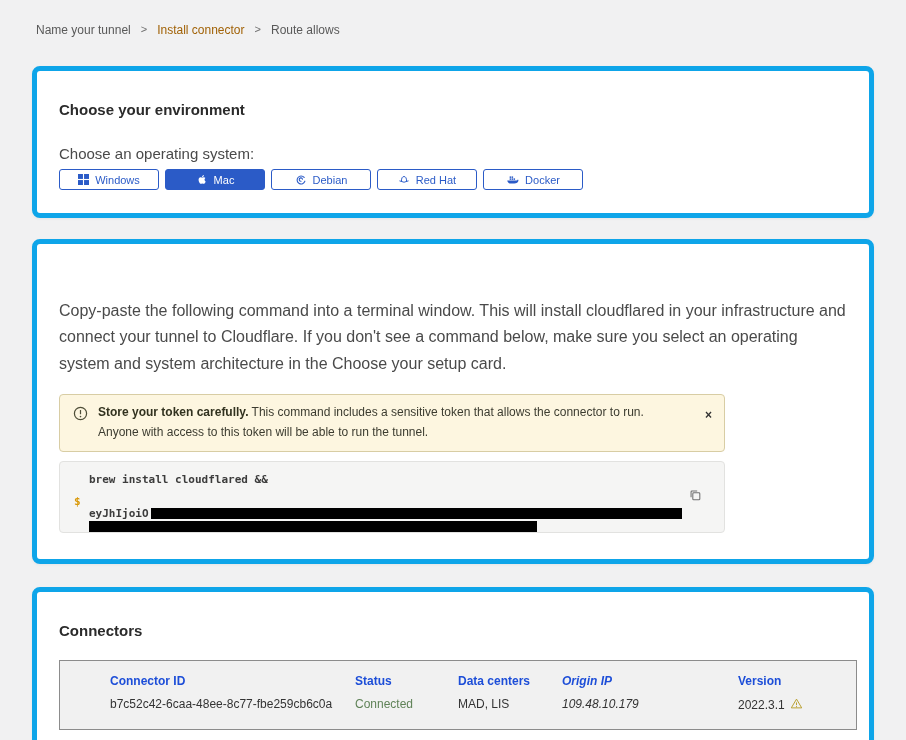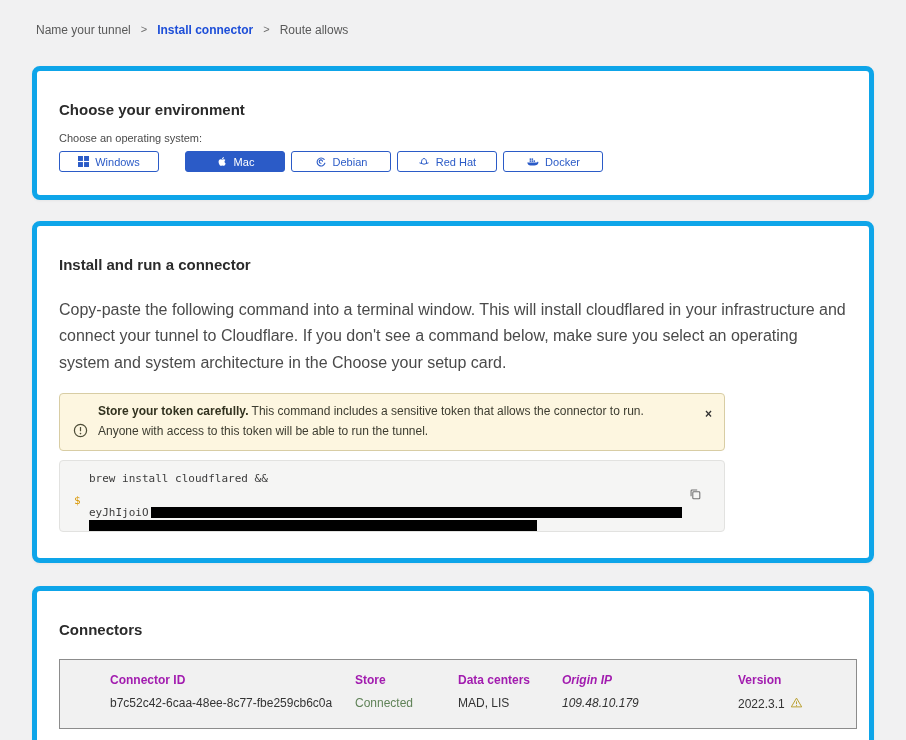--- a/index.html
+++ b/index.html
@@ -8,94 +8,94 @@
     font-family: "Liberation Sans", sans-serif;
     background: #f1f1f2;
     color: #333;
     overflow: hidden;
   }
   .page { width: 906px; height: 740px; position: relative; }
 
   
   .breadcrumb { padding: 23px 0 0 36px; font-size: 12px; color: #595959; display: flex; gap: 10px; align-items: flex-start; }
   .crumb { color: #595959; cursor: pointer; }
-  .crumb.active { color: #1d4ed8; font-weight: bold; }
+  .crumb.active { color: #a16207; font-weight: normal; }
   .crumb-sep { color: #6e6e6e; font-size: 11px; }
 
   
   .card {
     background: #ffffff;
     border: 5px solid #0ea5e9;
     border-radius: 8px;
     box-shadow: 0 1px 3px rgba(0,0,0,0.05);
     margin: 0 32px;
   }
   .card-1 { margin-top: 29px; padding: 30px 22px 23px 22px; }
   .card-2 { margin-top: 21px; padding: 30px 22px 26px 22px; }
   .card-3 { margin-top: 23px; padding: 30px 22px 28px 22px; }
   .card-title { font-size: 15px; font-weight: bold; color: #2b2b2b; }
 
   
-  .os-label { margin-top: 14px; margin-bottom: 7px; font-size: 11px; color: #4a4a4a; }
+  .os-label { margin-top: 27px; margin-bottom: 7px; font-size: 15px; color: #4a4a4a; }
   .os-row { display: flex; gap: 6px; }
   .os-btn {
     width: 100px; height: 21px;
     display: flex; align-items: center; justify-content: center; gap: 6px;
     border: 1px solid #2b5bc7; border-radius: 3px;
     background: #ffffff; color: #2b5bc7;
     font-size: 11px; font-family: "Liberation Sans", sans-serif;
     cursor: pointer;
   }
-  .os-btn.selected { background: #2b5bc7; color: #ffffff; margin-left: 20px; }
+  .os-btn.selected { background: #2b5bc7; color: #ffffff; }
   .os-btn svg { display: block; }
 
   
   .desc { margin-top: 24px; font-size: 16px; line-height: 1.65; color: #4a4a4a; max-width: 800px; }
 
   .warn-banner {
     margin-top: 17px; width: 666px; min-height: 48px;
     background: #fdf6e0; border: 1px solid #d8cda4; border-radius: 4px;
-    display: flex; align-items: flex-end; gap: 10px;
+    display: flex; align-items: flex-start; gap: 10px;
     padding: 8px 4px 8px 13px; position: relative;
   }
   .warn-icon { margin-top: 3px; flex: 0 0 auto; }
   .warn-text { font-size: 12px; line-height: 1.65; color: #3c3c30; padding-right: 34px; }
   .warn-text b { color: #32321f; }
   .warn-close {
     position: absolute; right: 12px; top: 14px;
     background: none; border: none; font-size: 12px; font-weight: bold;
     color: #333; cursor: pointer; line-height: 1; font-family: "Liberation Sans", sans-serif;
   }
 
   .code-block {
     margin-top: 9px; width: 666px; height: 72px;
     background: #f5f5f4; border: 1px solid #e2e2e0; border-radius: 4px;
     padding: 11px 14px; position: relative;
-    font-family: "DejaVu Sans Mono", monospace; font-size: 11px; color: #3c3c3c;
+    font-family: "DejaVu Sans Mono", monospace; font-size: 11px; color: #3c3c3c; font-weight: bold;
   }
   .code-line { display: flex; line-height: 13px; }
   .code-line.first { margin-bottom: 9px; }
   .prompt-col { width: 15px; flex: 0 0 auto; color: #d9990a; }
   .redact-line { display: flex; align-items: center; margin-left: 15px; line-height: 12px; }
   .redact-bar { background: #000; height: 11px; display: inline-block; }
   .bar-1 { width: 531px; margin-left: 2px; }
   .bar-2 { width: 448px; margin-top: 1px; }
   .copy-btn {
     position: absolute; right: 22px; top: 26px;
     background: none; border: none; cursor: pointer; padding: 0;
   }
 
   
   .conn-table {
     margin-top: 21px; width: 798px; height: 70px;
     background: #f1f1f1; border: 1px solid #8c8c8c;
     padding: 13px 10px 13px 50px;
   }
   .t-row { display: flex; font-size: 12px; }
-  .t-row.head { font-weight: bold; color: #a21caf; }
+  .t-row.head { font-weight: bold; color: #1d4ed8; }
   .t-row.vals { margin-top: 9px; color: #333; }
   .col-id { width: 245px; flex: 0 0 auto; }
   .col-status { width: 103px; flex: 0 0 auto; }
   .col-dc { width: 104px; flex: 0 0 auto; }
   .col-ip { width: 176px; flex: 0 0 auto; font-style: italic; }
   .col-ver { flex: 1; display: flex; align-items: center; gap: 5px; }
   .status-ok { color: #5f8257; }
 </style>
 </head>
 <body>
@@ -167,21 +167,20 @@
               <path d="M1 8.6h12.2c.8 0 1.6-.5 1.9-1.3.5.2.9.7.8 1.4-.2 2.4-2.4 3.9-5.7 3.9H5.2C3.1 12.6 1.5 11 1 8.6z"></path>
             </svg>
         </span>
         <span>Docker</span>
       </button>
 
     </div>
   </section>
 
   <section class="card card-2">
-    <h2 class="card-title">Install and run a connector</h2>
     <p class="desc">Copy-paste the following command into a terminal window. This will install cloudflared in your infrastructure and connect your tunnel to Cloudflare. If you don't see a command below, make sure you select an operating system and system architecture in the Choose your setup card.</p>
 
     <div class="warn-banner">
       <span class="warn-icon">
         <svg width="15" height="15" viewBox="0 0 16 16" fill="none" stroke="#4e4e38" stroke-width="1.3">
             <circle cx="8" cy="8" r="6.5"></circle>
             <line x1="8" y1="4.3" x2="8" y2="8.8"></line>
             <circle cx="8" cy="11.3" r="0.85" fill="#4e4e38" stroke="none"></circle>
           </svg>
       </span>
@@ -211,21 +210,21 @@
           </svg>
       </button>
     </div>
   </section>
 
   <section class="card card-3">
     <h2 class="card-title">Connectors</h2>
     <div class="conn-table">
       <div class="t-row head">
         <span class="col-id">Connector ID</span>
-        <span class="col-status">Store</span>
+        <span class="col-status">Status</span>
         <span class="col-dc">Data centers</span>
         <span class="col-ip">Origin IP</span>
         <span class="col-ver">Version</span>
       </div>
       <div class="t-row vals">
         <span class="col-id">b7c52c42-6caa-48ee-8c77-fbe259cb6c0a</span>
         <span class="col-status status-ok">Connected</span>
         <span class="col-dc">MAD, LIS</span>
         <span class="col-ip">109.48.10.179</span>
         <span class="col-ver">

